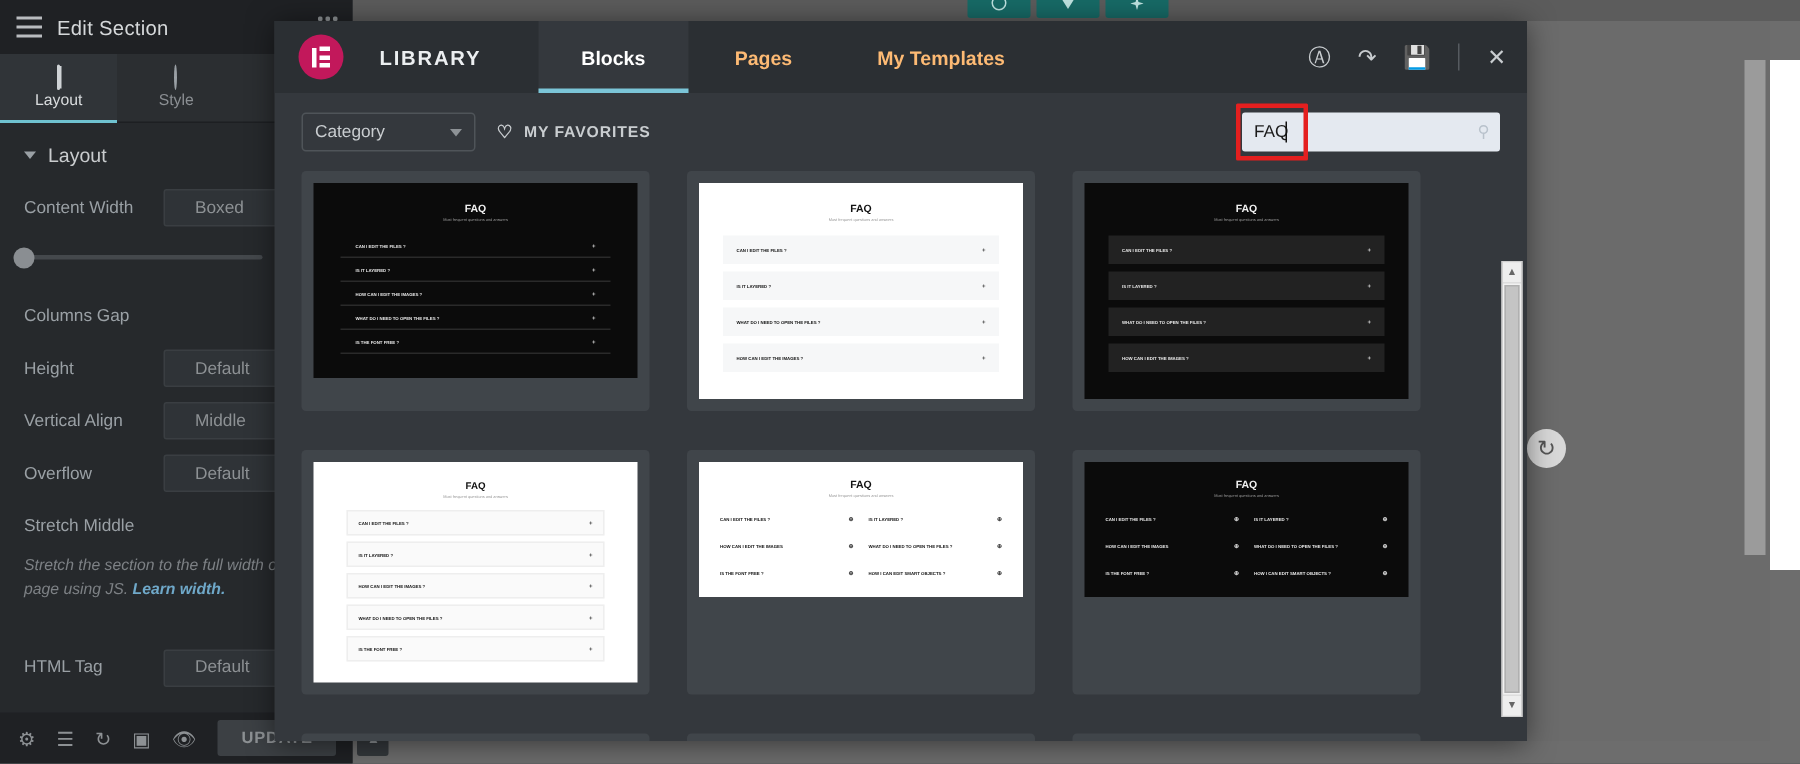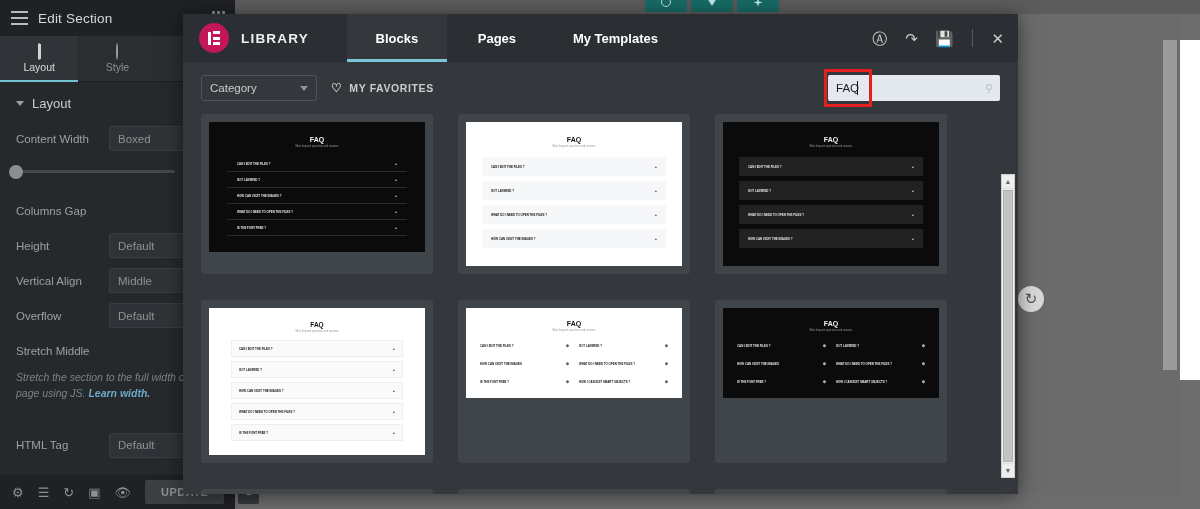--- a/index.html
+++ b/index.html
@@ -39,21 +39,21 @@
   .ptab .ic { font-size:13px; line-height:1; color:#9aa0a5; }
   .ptab.active .ic { color:#dfe2e4; }
   .sq-icon { width:13px; height:12px; border:1.4px solid #cfd3d6; border-radius:1px; position:relative; }
   .sq-icon::after { content:""; position:absolute; left:50%; top:0; bottom:0; width:1.4px; background:#cfd3d6; }
   .half-circle { width:13px; height:13px; border-radius:50%; border:1.4px solid #9aa0a5; background:linear-gradient(90deg,#9aa0a5 50%, transparent 50%); }
 
   .section-head { display:flex; align-items:center; gap:8px; padding:14px 16px 10px; font-size:13px; color:#c9ccce; }
   .caret { width:0;height:0;border-left:4px solid transparent;border-right:4px solid transparent;border-top:5px solid #9aa0a5; }
   .ctrl { display:flex; align-items:center; padding:8px 16px; height:35px; }
   .ctrl .lbl { font-size:11.5px; color:#9aa0a5; flex:1; display:flex; align-items:center; gap:6px; }
-  .ctrl .val { width:110px; height:25px; background:#2f3337; border:1px solid #3a3e42; border-radius:2px; color:#8d9194; font-size:11.5px; display:flex; align-items:center; padding:0 8px; }
+  .ctrl .val { width:110px; height:25px; background:#2f3337; border:1px solid #3a3e42; border-radius:2px; color:#8d9194; font-size:11.5px; display:flex; align-items:center; padding:0 20px; }
   .monitor { display:inline-block; width:12px; height:9px; border:1.3px solid #8a8e92; border-radius:1px; position:relative; }
   .monitor::after{content:"";position:absolute;left:3px;bottom:-3px;width:6px;height:1.3px;background:#8a8e92;}
   .slider-row { padding:4px 16px 10px; display:flex; align-items:center; }
   .track { flex:1; height:3px; background:#44484c; border-radius:2px; position:relative; }
   .knob { position:absolute; left:0; top:50%; transform:translate(-50%,-50%); width:14px; height:14px; border-radius:50%; background:#8a8e92; }
   .slider-box { width:34px; height:23px; margin-left:10px; background:#2f3337; border:1px solid #3a3e42; border-radius:2px; }
   .toggle { width:34px; height:15px; background:#3a3e42; border-radius:8px; position:relative; }
   .toggle .dot { position:absolute; left:2px; top:2px; width:11px; height:11px; border-radius:50%; background:#8a8e92; }
   .help { padding:2px 16px 0; font-size:10.5px; font-style:italic; color:#7d8185; line-height:1.5; }
   .help a { color:#6fa8c9; font-weight:bold; text-decoration:none; }
@@ -62,23 +62,23 @@
   .update-btn { margin-left:auto; background:#3c4044; color:#8d9194; font-size:11px; font-weight:bold; letter-spacing:.5px; padding:6px 16px; border-radius:2px; }
   .update-caret { background:#34383c; color:#8d9194; font-size:9px; padding:7px 6px; border-radius:2px; }
 
   
   .modal { position:absolute; left:183px; top:14px; width:835px; height:480px; background:#34383d; box-shadow:0 2px 18px rgba(0,0,0,.5); display:flex; flex-direction:column; }
   .modal-head { height:48px; background:#2b2f33; display:flex; align-items:center; padding:0 0 0 16px; position:relative; }
   .logo { width:30px; height:30px; border-radius:50%; background:#c2185b; display:flex; align-items:center; justify-content:center; }
   .logo .bar { width:3px; height:13px; background:#fff; margin-right:2.5px; }
   .logo .rows { display:flex; flex-direction:column; gap:2.5px; }
   .logo .rows i { display:block; width:7px; height:3px; background:#fff; }
-  .lib-title { margin-left:12px; font-size:13.5px; font-weight:bold; letter-spacing:1.2px; color:#eceff1; }
+  .lib-title { margin-left:24px; font-size:13.5px; font-weight:bold; letter-spacing:1.2px; color:#eceff1; }
   .mtabs { display:flex; height:48px; margin-left:38px; }
-  .mtab { display:flex; align-items:center; justify-content:center; font-size:13px; font-weight:bold; color:#ffffff; padding:0 26px; position:relative; height:48px; min-width:100px; }
+  .mtab { display:flex; align-items:center; justify-content:center; font-size:13px; font-weight:bold; color:#fdba74; padding:0 26px; position:relative; height:48px; min-width:100px; }
   .mtab.active { background:#34383d; color:#fff; }
   .mtab.active::after { content:""; position:absolute; left:0; right:0; bottom:0; height:3px; background:#7bc5d8; }
   .mactions { position:absolute; right:14px; top:0; height:48px; display:flex; align-items:center; gap:18px; color:#c9cdd0; }
   .mactions .ai { font-size:15px; line-height:1; }
   .divider-v { width:1px; height:18px; background:#565b60; }
 
   .modal-toolbar { height:52px; display:flex; align-items:center; padding:0 18px; gap:14px; }
   .cat-select { width:116px; height:26px; background:#34383d; border:1px solid #4f5459; border-radius:3px; display:flex; align-items:center; padding:0 8px; font-size:11.5px; color:#c9cdd0; }
   .cat-select .cc { margin-left:auto; width:0;height:0;border-left:4px solid transparent;border-right:4px solid transparent;border-top:5px solid #8d9296; }
   .favs { display:flex; align-items:center; gap:7px; font-size:10.5px; font-weight:bold; letter-spacing:.6px; color:#c9cdd0; }

